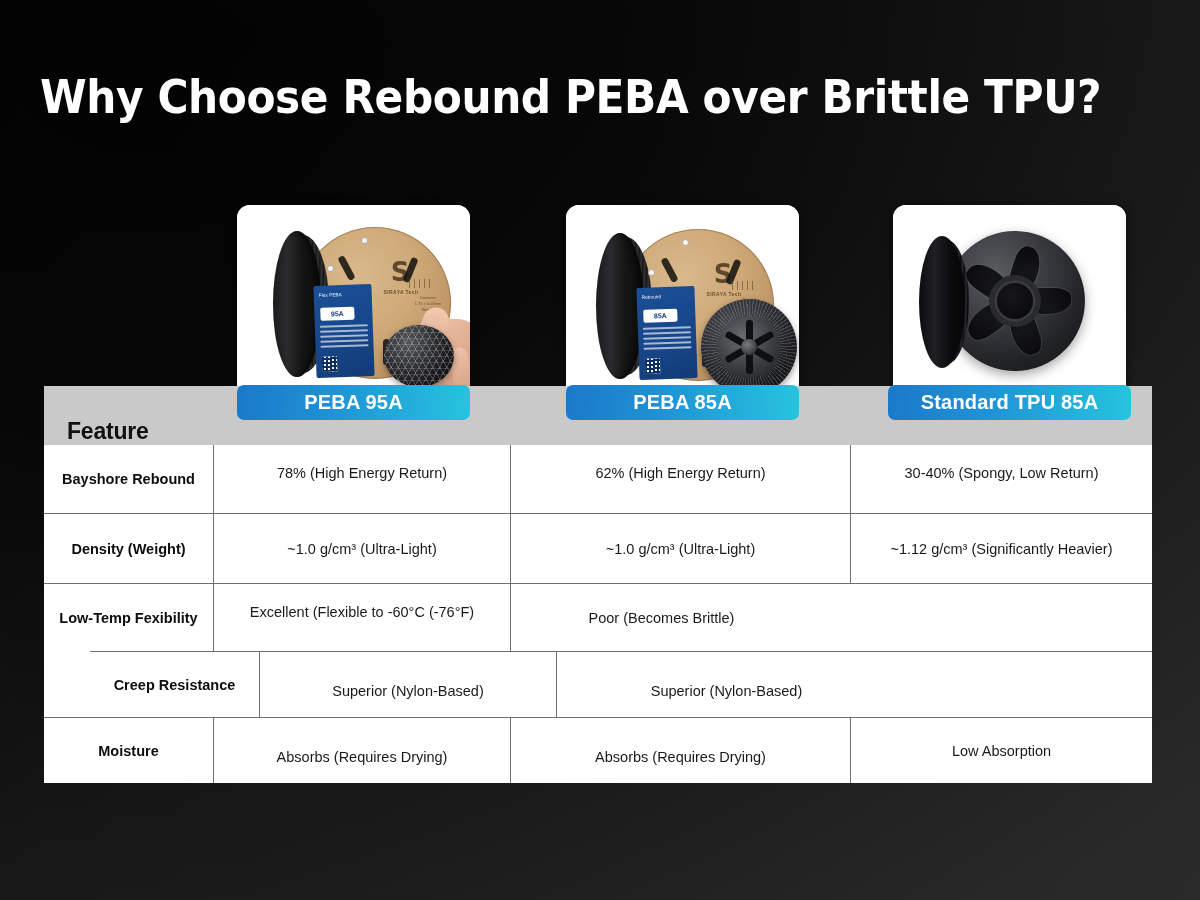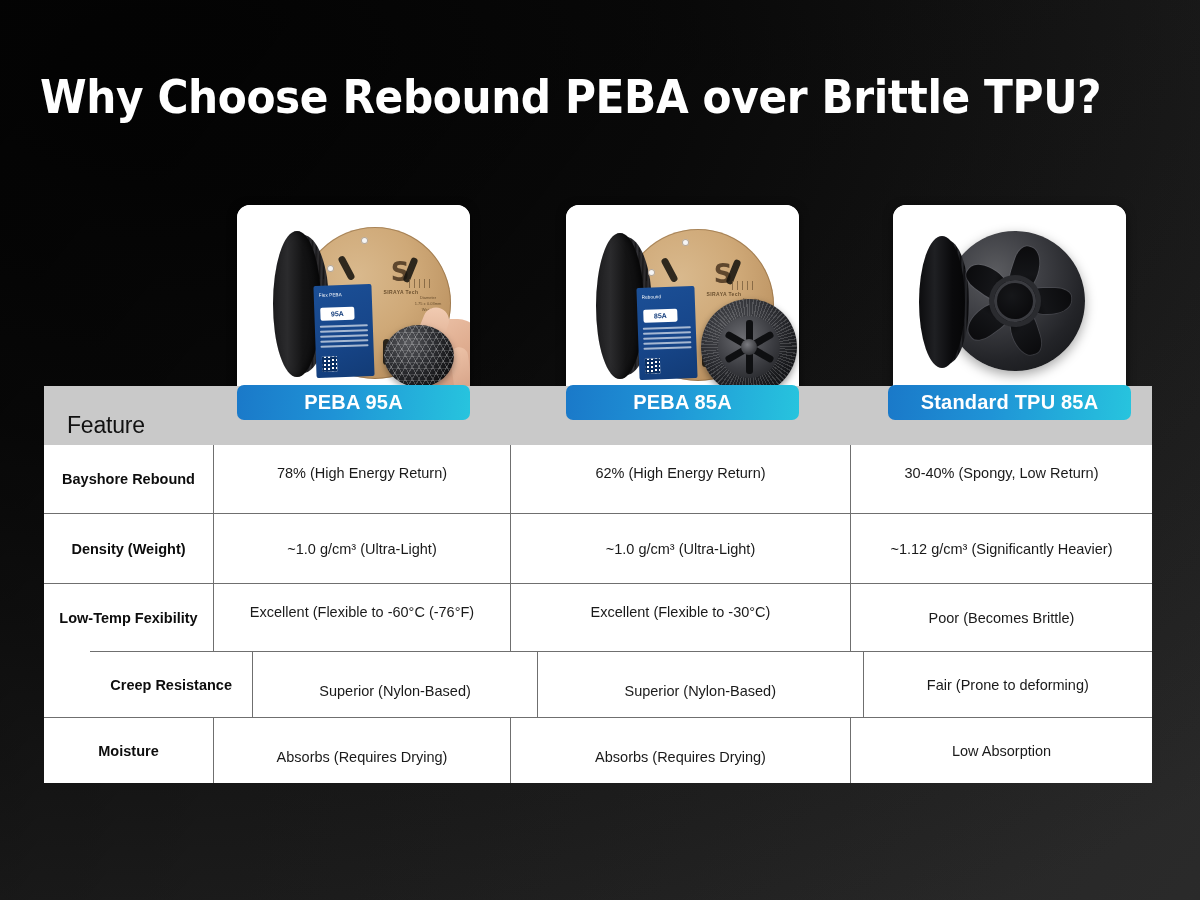--- a/index.html
+++ b/index.html
@@ -278,24 +278,24 @@
     z-index:3;
   }
   .thead{
     height:59px;
     background:#c9c9c9;
     display:flex;
     align-items:flex-end;
   }
   .thead .th-feature{
     width:169px;
-    padding:0 0 6px 23px;
+    padding:0 0 0 23px;
     color:#111111;
     font-size:23px;
-    font-weight:400;
+    font-weight:700;
     letter-spacing:-0.2px;
   }
   .thead .th-spacer{ flex:1; }
 
   .tbody{ }
   .trow{
     display:flex;
     border-top:1px solid #6f6f6f;
     min-height:68px;
   }
@@ -504,39 +504,33 @@
       <div class="tc v3">
           <span>~1.12 g/cm³ (Significantly Heavier)</span>
         </div>
     </div>
 
     <div class="trow r2">
       <div class="tc feat">Low-Temp Fexibility</div>
       <div class="tc v1">
           <span class="shift-up">Excellent   (Flexible to -60°C (-76°F)</span>
         </div>
-      <div class="tc v2">
-          <span class="shift-up">Excellent (Flexible to -30°C)</span>
-        </div>
       <div class="tc v3">
           <span>Poor (Becomes Brittle)</span>
         </div>
     </div>
 
     <div class="trow r3">
       <div class="tc feat">Creep Resistance</div>
       <div class="tc v1">
           <span class="shift-dn">Superior (Nylon-Based)</span>
         </div>
       <div class="tc v2">
           <span class="shift-dn">Superior (Nylon-Based)</span>
         </div>
-      <div class="tc v3">
-          <span>Fair (Prone to deforming)</span>
-        </div>
     </div>
 
     <div class="trow r4">
       <div class="tc feat">Moisture</div>
       <div class="tc v1">
           <span class="shift-dn">Absorbs (Requires Drying)</span>
         </div>
       <div class="tc v2">
           <span class="shift-dn">Absorbs (Requires Drying)</span>
         </div>

